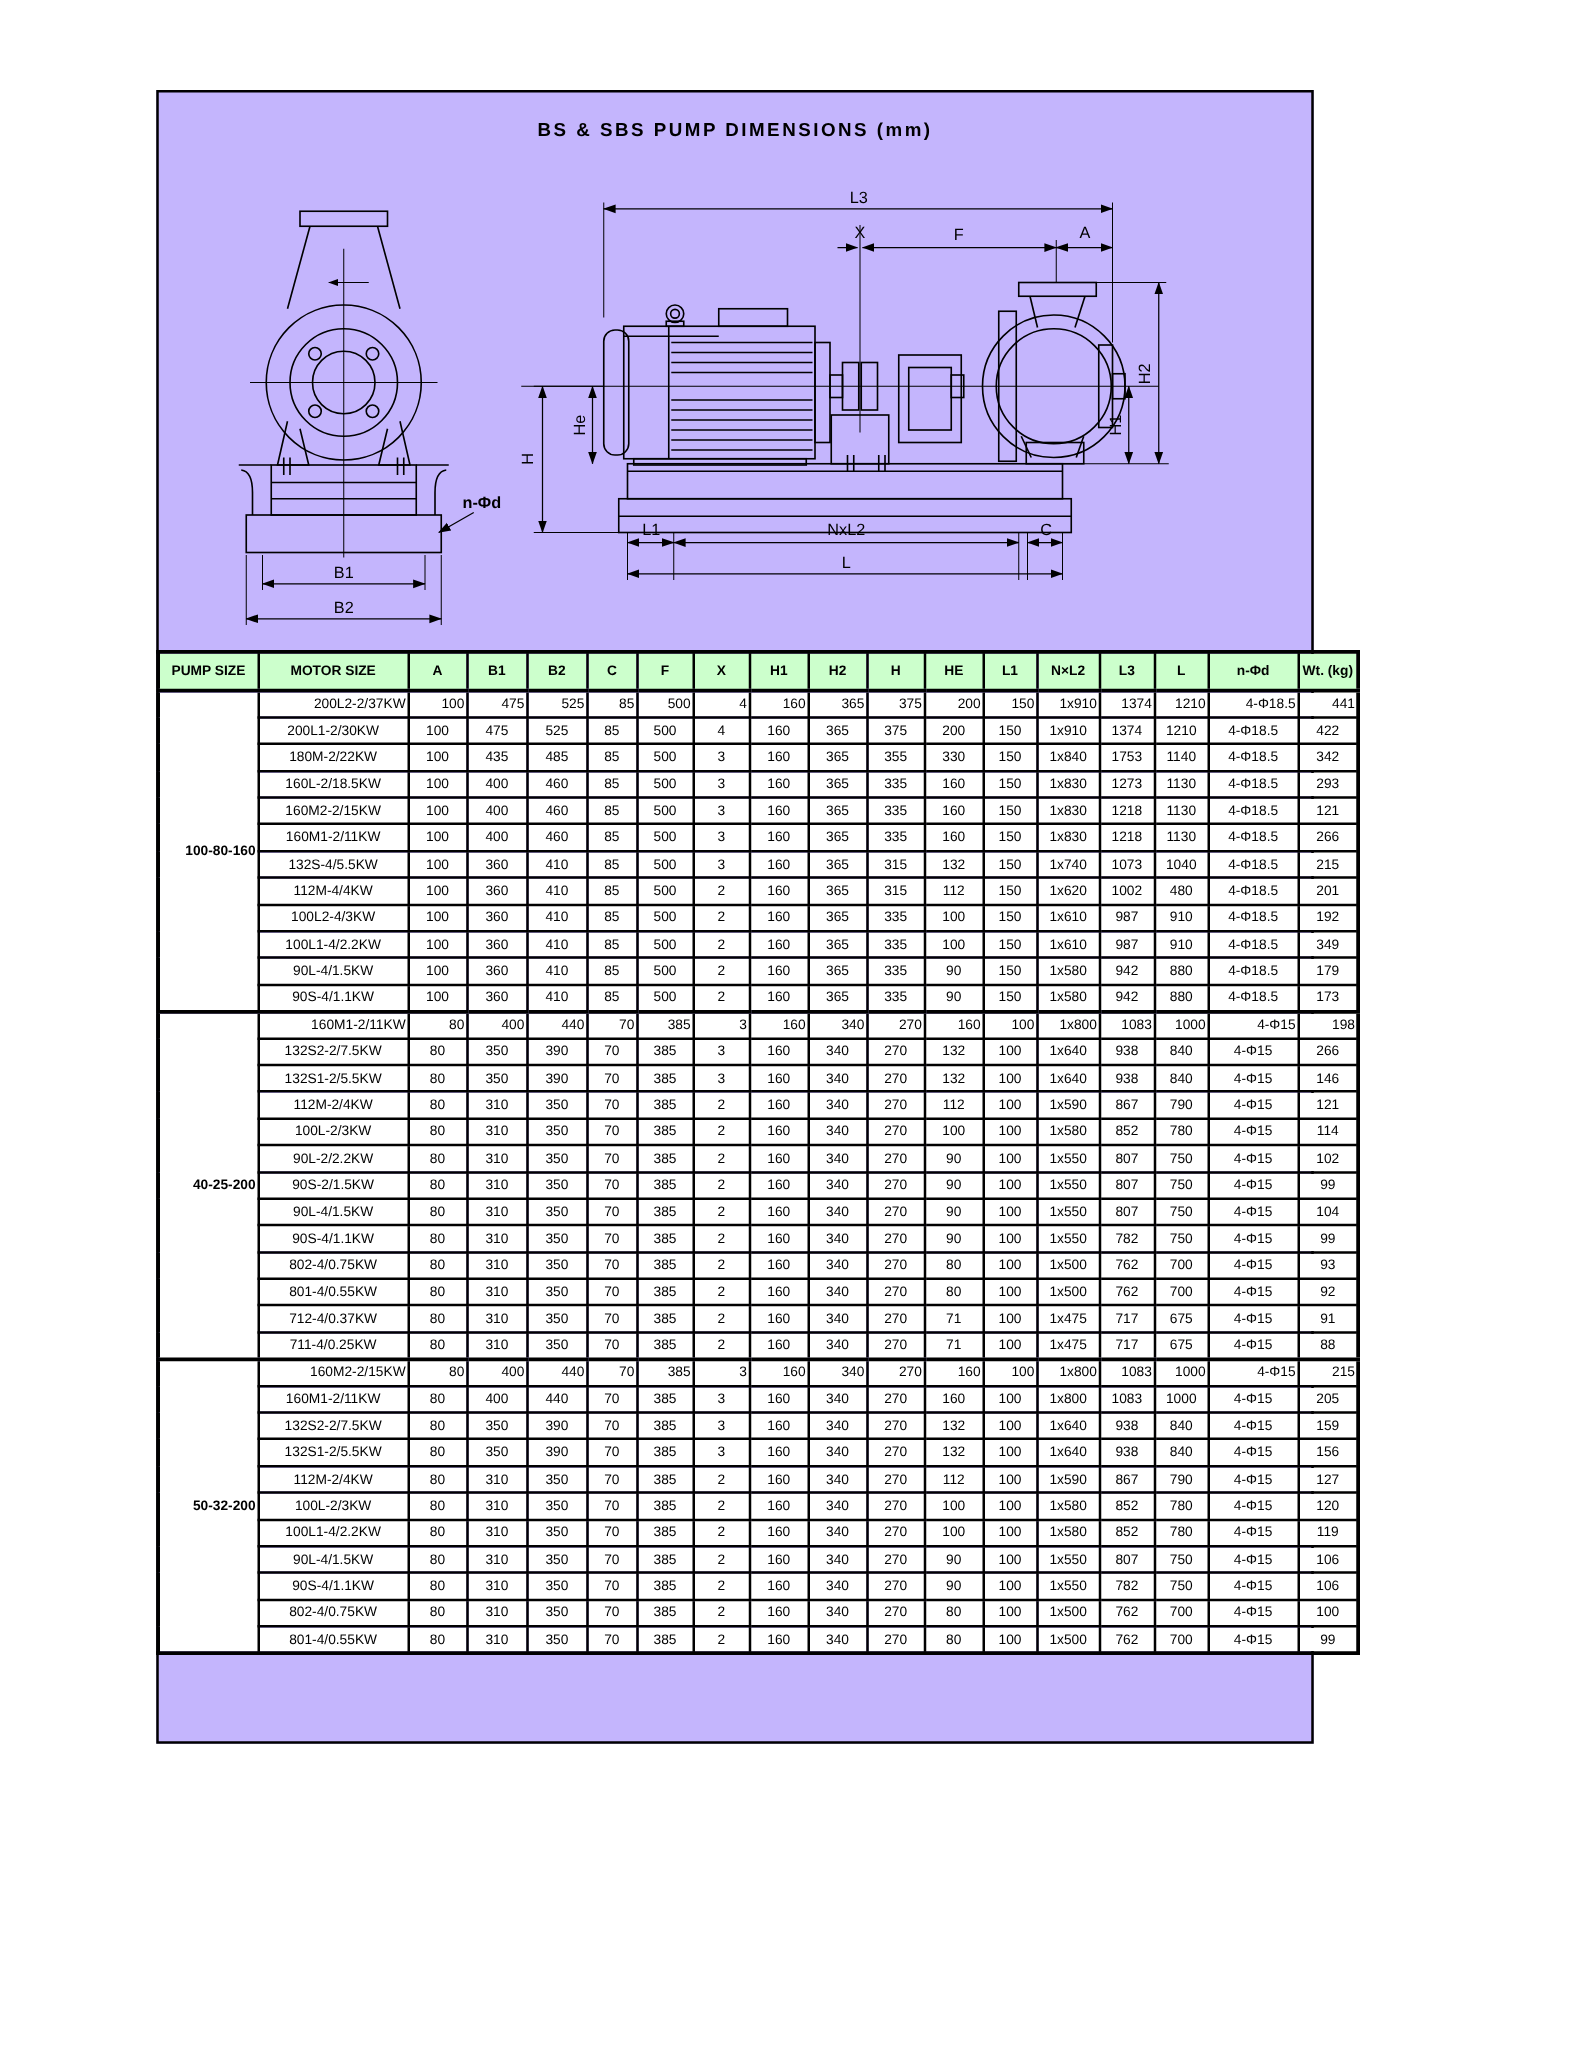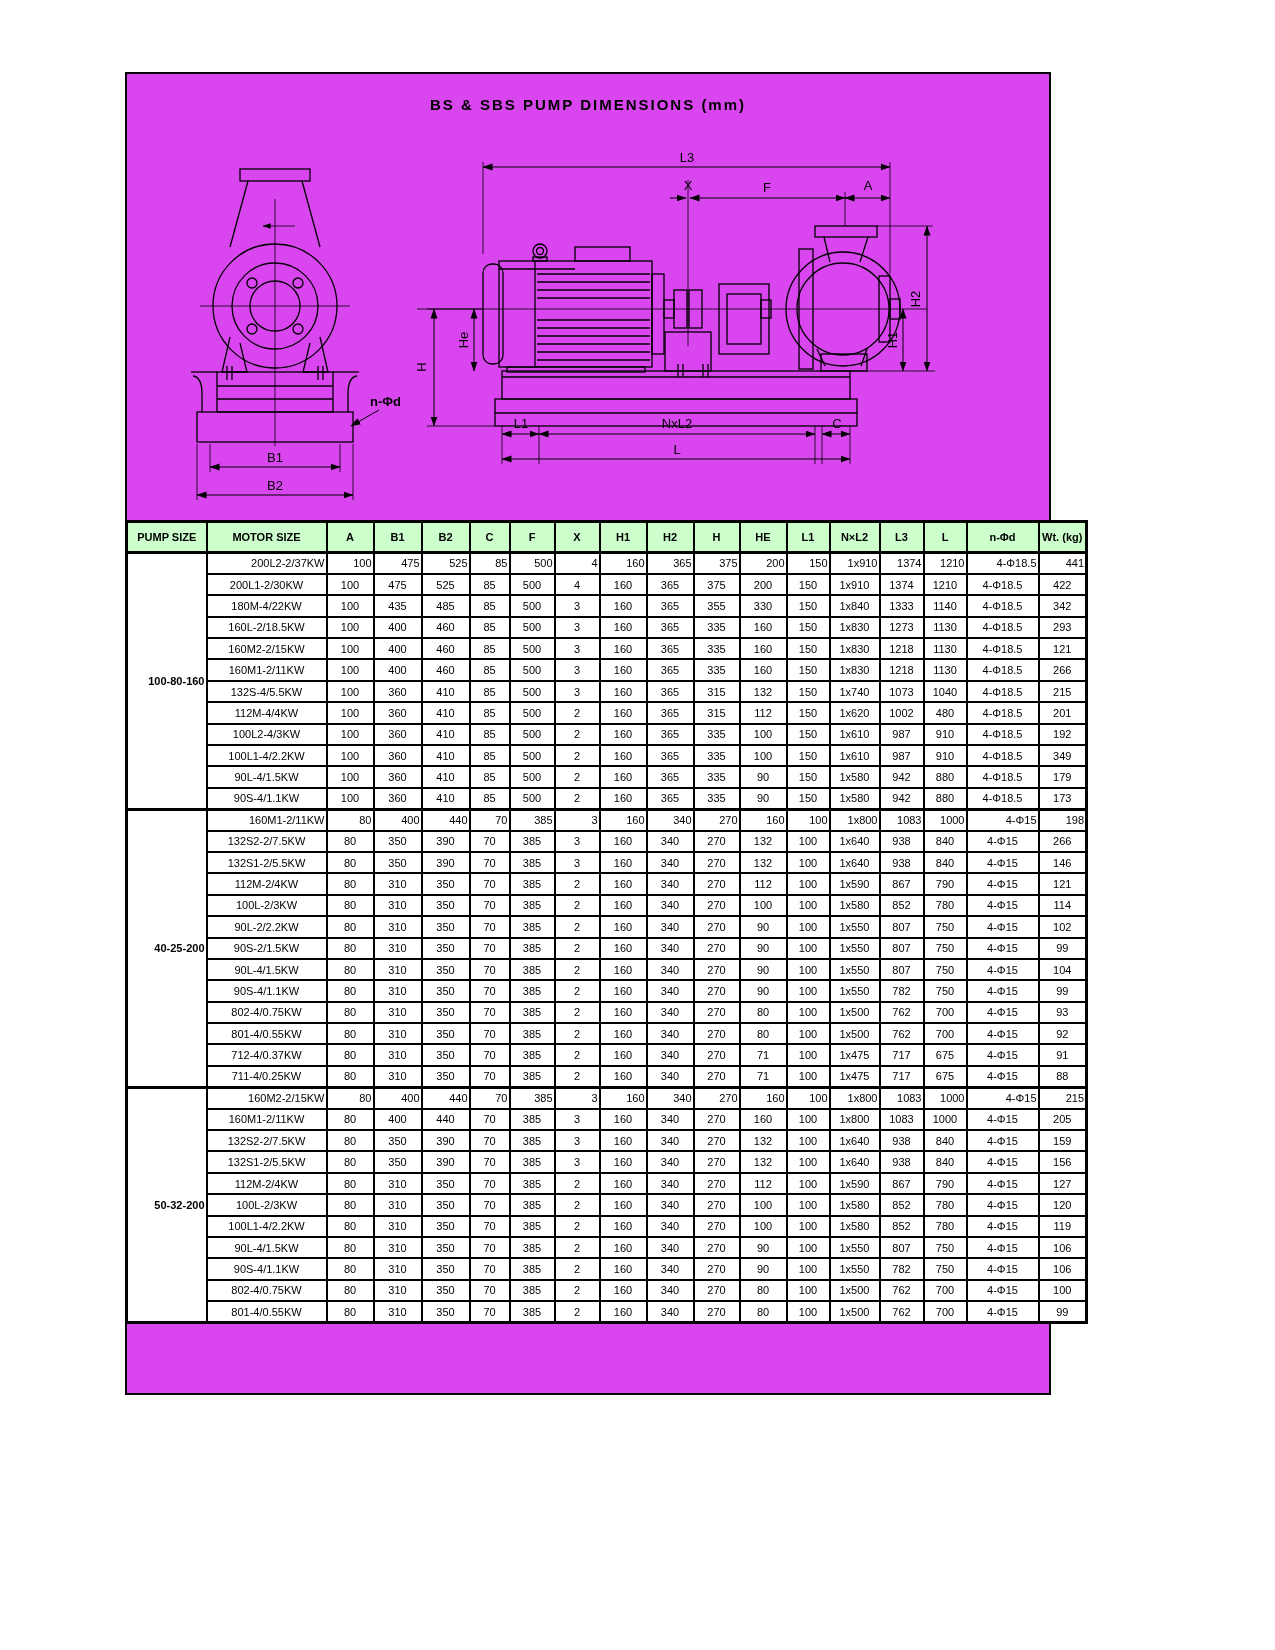--- a/index.html
+++ b/index.html
@@ -3,21 +3,21 @@
 <meta charset="utf-8">
 <style>
   * { box-sizing: border-box; }
   html,body { margin:0; padding:0; }
   body {
     width:1275px; height:1650px; position:relative; background:#fff;
     font-family:"Liberation Sans", sans-serif; color:#000;
   }
   .frame {
     position:absolute; left:125px; top:72px; width:926px; height:1323px;
-    border:2px solid #000; background:#d946ef;
+    border:2px solid #000; background:#c4b5fd;
   }
   .doc-title {
     position:absolute; top:22px; left:0; width:100%;
     text-align:center; font-weight:bold; font-size:15px; letter-spacing:2px;
   }
   .drawing { position:absolute; left:0; top:40px; width:1019px; height:404px; }
   .drawing svg { display:block; }
   svg text { font-family:"Liberation Sans", sans-serif; font-size:13px; fill:#000; }
   svg .ln   { stroke:#000; stroke-width:1.3; fill:none; }
   svg .thin { stroke:#000; stroke-width:0.8; fill:none; }
@@ -287,34 +287,34 @@
           <td>375</td>
           <td>200</td>
           <td>150</td>
           <td>1x910</td>
           <td>1374</td>
           <td>1210</td>
           <td>4-Φ18.5</td>
           <td>422</td>
         </tr>
         <tr>
-          <td>180M-4/22KW</td>
+          <td>180M-2/22KW</td>
           <td>100</td>
           <td>435</td>
           <td>485</td>
           <td>85</td>
           <td>500</td>
           <td>3</td>
           <td>160</td>
           <td>365</td>
           <td>355</td>
           <td>330</td>
           <td>150</td>
           <td>1x840</td>
-          <td>1333</td>
+          <td>1753</td>
           <td>1140</td>
           <td>4-Φ18.5</td>
           <td>342</td>
         </tr>
         <tr>
           <td>160L-2/18.5KW</td>
           <td>100</td>
           <td>400</td>
           <td>460</td>
           <td>85</td>

